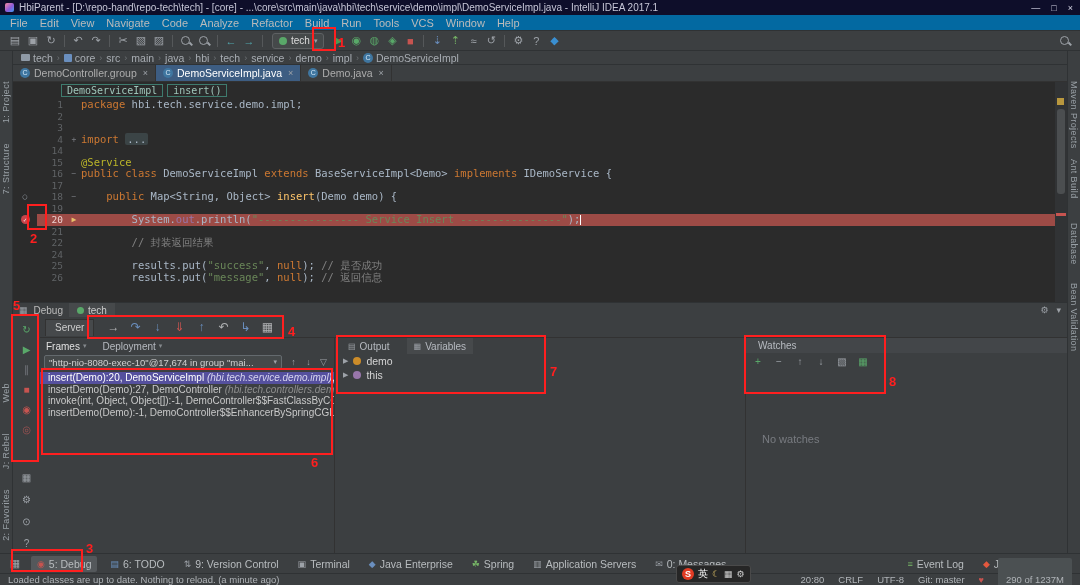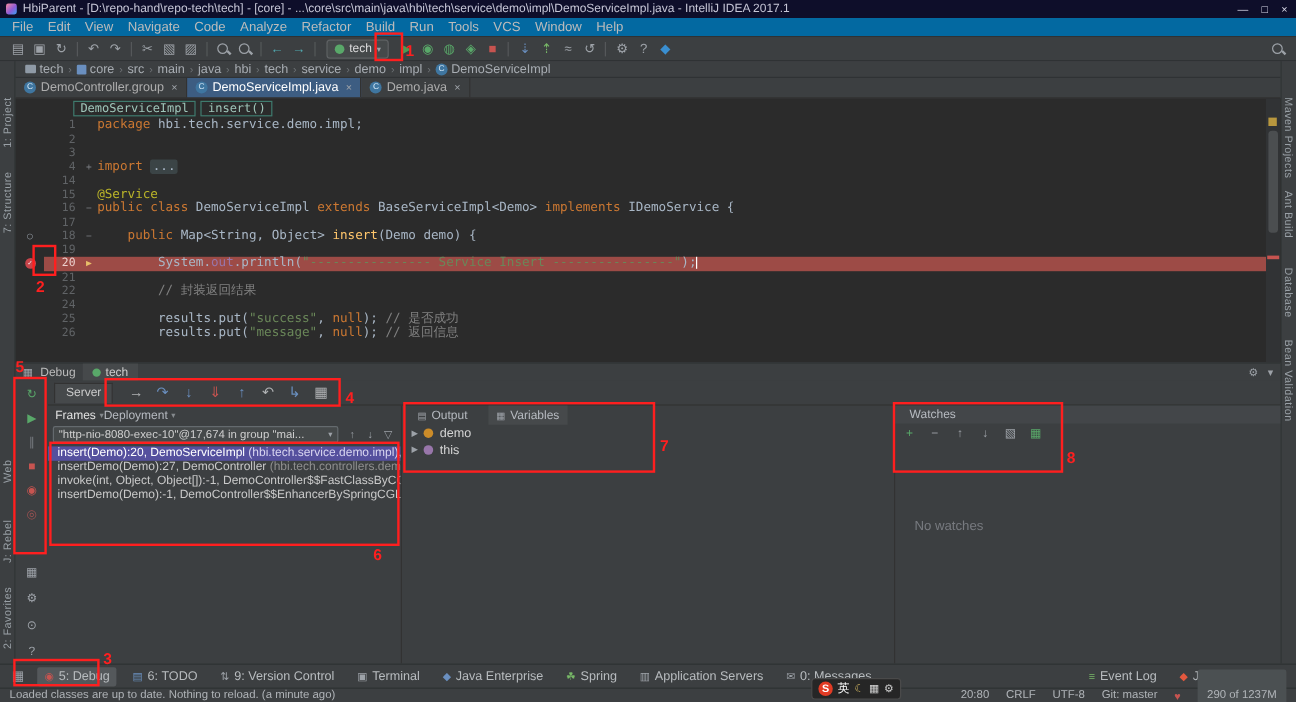--- a/index.html
+++ b/index.html
@@ -72,31 +72,31 @@
 .dot-green{width:7px;height:7px;border-radius:50%;background:#59a869;display:inline-block}
 #debug-header .right{margin-left:auto;display:flex;gap:8px}
 
 #debug-body{position:absolute;left:13px;top:317px;width:1054px;height:236px;background:#3c3f41}
 #dbg-left{position:absolute;left:0;top:0;width:27px;height:100%}
 .dbg-left-ico{position:absolute;left:5px;width:17px;height:16px;display:flex;align-items:center;justify-content:center;font-size:10px}
 #dbg-toprow{position:absolute;left:27px;top:0;width:1027px;height:21px;border-bottom:1px solid #323232;display:flex;align-items:center;padding-left:5px}
 #server-tab{background:#46494b;border:1px solid #323232;border-bottom:none;height:17px;padding:0 9px;font-size:10px;color:#ccc;display:flex;align-items:center;margin-right:8px}
 .step-icon{width:22px;height:18px;display:flex;align-items:center;justify-content:center;font-size:12px}
 #frames-panel{position:absolute;left:27px;top:21px;width:294px;bottom:0;overflow:hidden}
-.panel-head{height:16px;display:flex;align-items:center;padding-left:6px;font-size:10px;color:#b6bac0}
+.panel-head{height:16px;display:flex;align-items:center;gap:16px;padding-left:6px;font-size:10px;color:#b6bac0}
 .ptab{display:flex;align-items:center;gap:3px}
 .ptab .car{font-size:7px;color:#85898d}
 .ptab.on{color:#e0e0e0}
 #thread-row{height:16px;display:flex;align-items:center;gap:5px;padding:0 4px}
 #thread-combo{flex:0 0 238px;height:14px;background:#45494a;border:1px solid #646a6e;border-radius:2px;display:flex;align-items:center;padding:0 4px;font-size:9.5px;color:#cfcfcf;overflow:hidden;white-space:nowrap}
 #thread-text{flex:1;overflow:hidden;text-overflow:ellipsis}
 .mini-ico{width:13px;height:13px;display:flex;align-items:center;justify-content:center;font-size:9px;color:#9da2a8}
 #frames-list{margin-top:2px}
 .frame-row{height:11.5px;line-height:11.5px;font-size:10px;padding-left:8px;white-space:nowrap;overflow:hidden;color:#c9c9c9}
-.fr-loc{color:#8f8f8f}
+.fr-loc{font-style:italic;color:#8f8f8f}
 .frame-row.sel{background:#55509e;color:#fff}
 .frame-row.sel .fr-loc{color:#d8d5f0}
 #vars-panel{position:absolute;left:321px;top:21px;width:411px;bottom:0;border-left:1px solid #323232}
 #vars-panel .panel-head{gap:10px}
 .vtab{display:flex;align-items:center;gap:4px;height:16px;padding:0 7px}
 .vtab.on{background:#46494b}
 .vtab .vico{font-size:8px;color:#9da2a8}
 .var-row{height:14px;display:flex;align-items:center;gap:5px;padding-left:8px;font-size:10.5px;color:#d4d4d4}
 .var-arrow{font-size:7px;color:#9da2a8}
 .var-ico{width:8px;height:8px;border-radius:50%;display:inline-block}

